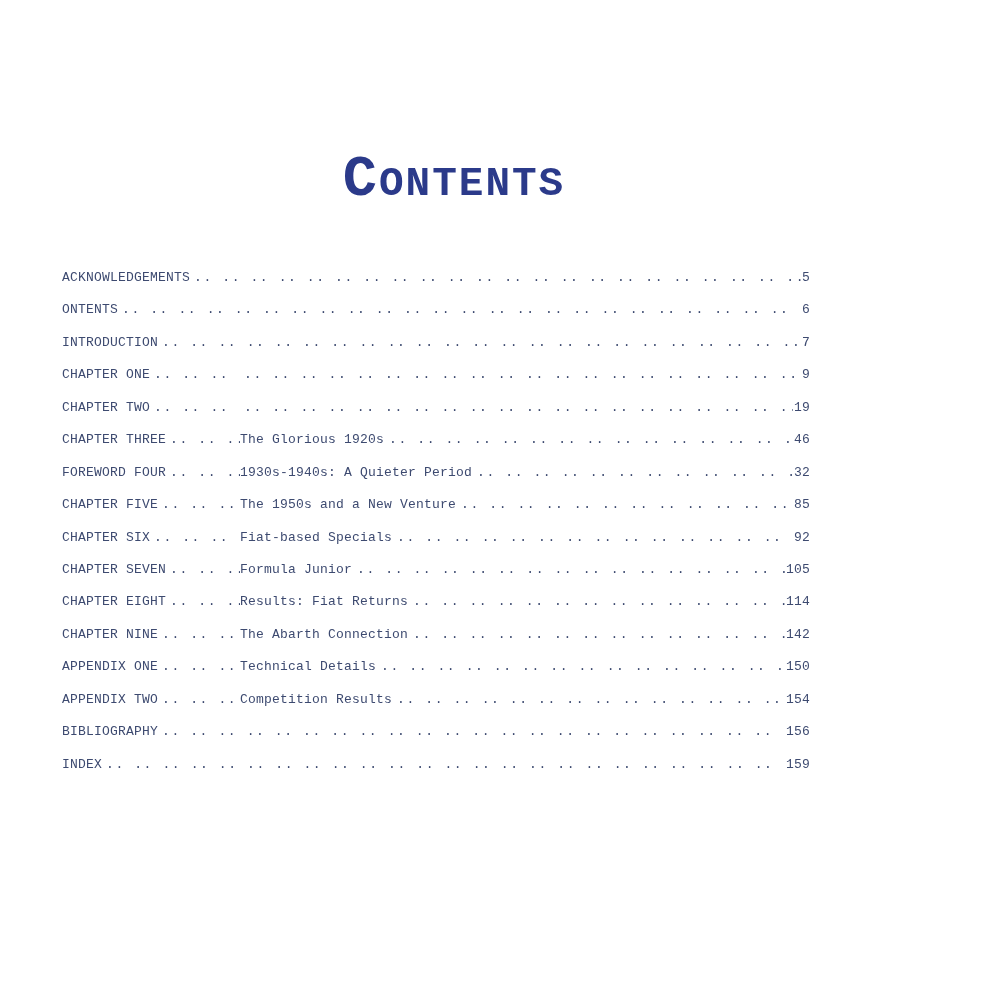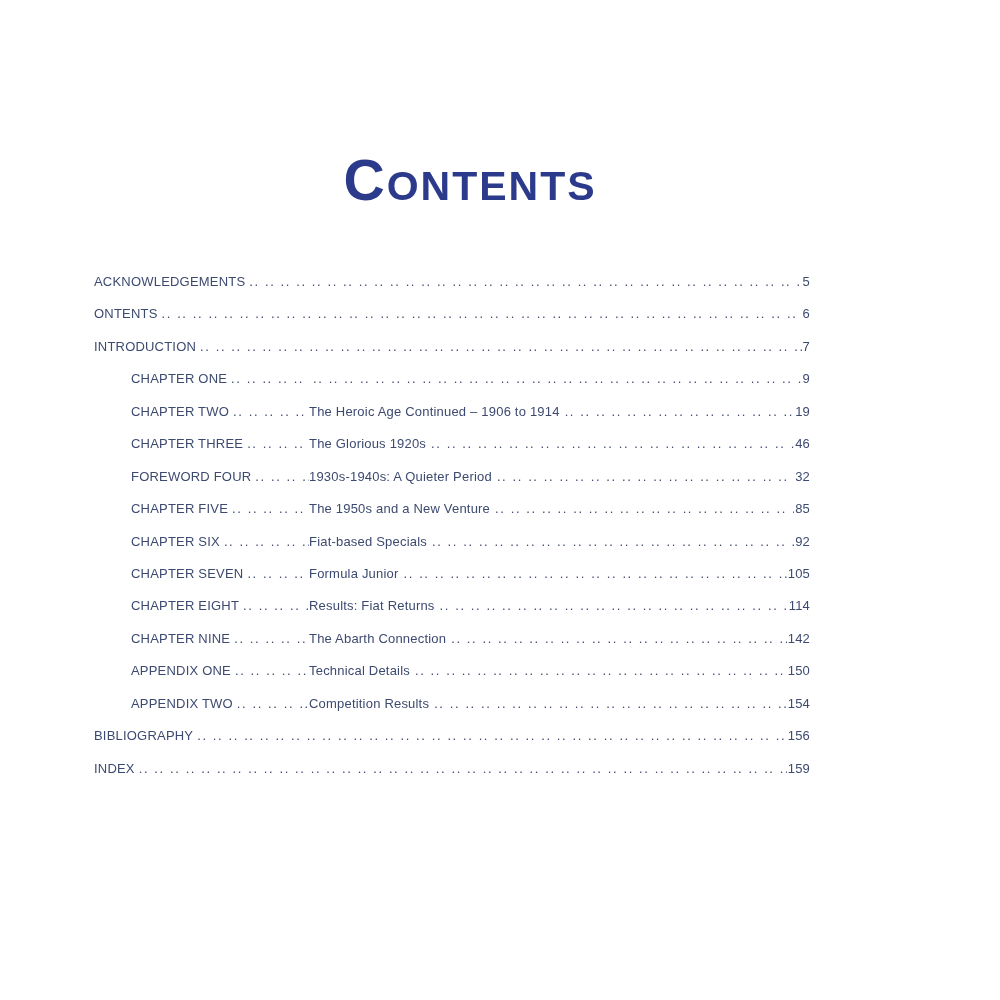--- a/index.html
+++ b/index.html
@@ -5,25 +5,24 @@
   :root{
     --title-color:#2b3a8a;
     --text-color:#3d4a70;
     --bg:#ffffff;
   }
   *{margin:0;padding:0;box-sizing:border-box;}
   html,body{background:#ffffff;}
   .page{
     width:908px;height:1000px;
     background:var(--bg);
-    font-family:Liberation Sans, sans-serif;
+    font-family:Liberation Mono, monospace;
     color:var(--text-color);
     overflow:hidden;
     position:relative;
-    padding-left:32px;
   }
   .title-wrap{
     padding-top:150px;
     text-align:center;
   }
   .toc-title{
     color:var(--title-color);
     font-weight:700;
     line-height:60px;
     letter-spacing:2px;
@@ -42,21 +41,20 @@
     letter-spacing:0.2px;
     color:var(--text-color);
     overflow:hidden;
   }
   .c1{
     display:flex;
     align-items:flex-start;
     flex:0 0 178px;
     width:178px;
     overflow:hidden;
-    margin-left:37px;
   }
   .toc-label{flex:0 0 auto;white-space:nowrap;}
   .toc-chapter-title{flex:0 0 auto;white-space:nowrap;padding-right:1px;}
   .dot-leader{
     flex:1 1 auto;
     overflow:hidden;
     white-space:nowrap;
     letter-spacing:1.6px;
     padding:0 3px 0 4px;
     min-width:8px;
@@ -98,21 +96,20 @@
           <span class="dot-leader">.. .. .. .. .. .. .. .. .. .. .. .. .. .. .. .. .. .. .. .. .. .. .. .. .. .. .. .. .. .. .. .. .. .. .. .. .. .. .. .. .. .. .. .. .. .. .. .. .. .. .. .. .. .. .. .. .. .. .. .. .. .. .. .. .. .. .. .. .. .. .. .. .. .. .. .. .. .. .. .. .. .. .. .. .. .. .. .. .. .. </span>
         </div>
         <span class="dot-leader">.. .. .. .. .. .. .. .. .. .. .. .. .. .. .. .. .. .. .. .. .. .. .. .. .. .. .. .. .. .. .. .. .. .. .. .. .. .. .. .. .. .. .. .. .. .. .. .. .. .. .. .. .. .. .. .. .. .. .. .. .. .. .. .. .. .. .. .. .. .. .. .. .. .. .. .. .. .. .. .. .. .. .. .. .. .. .. .. .. .. </span>
         <span class="toc-page">9</span>
       </div>
       <div class="toc-row">
         <div class="c1">
           <span class="toc-label">CHAPTER TWO</span>
           <span class="dot-leader">.. .. .. .. .. .. .. .. .. .. .. .. .. .. .. .. .. .. .. .. .. .. .. .. .. .. .. .. .. .. .. .. .. .. .. .. .. .. .. .. .. .. .. .. .. .. .. .. .. .. .. .. .. .. .. .. .. .. .. .. .. .. .. .. .. .. .. .. .. .. .. .. .. .. .. .. .. .. .. .. .. .. .. .. .. .. .. .. .. .. </span>
         </div>
-        <span class="toc-chapter-title">The Heroic Age Continued – 1906 to 1914</span>
         <span class="dot-leader">.. .. .. .. .. .. .. .. .. .. .. .. .. .. .. .. .. .. .. .. .. .. .. .. .. .. .. .. .. .. .. .. .. .. .. .. .. .. .. .. .. .. .. .. .. .. .. .. .. .. .. .. .. .. .. .. .. .. .. .. .. .. .. .. .. .. .. .. .. .. .. .. .. .. .. .. .. .. .. .. .. .. .. .. .. .. .. .. .. .. </span>
         <span class="toc-page">19</span>
       </div>
       <div class="toc-row">
         <div class="c1">
           <span class="toc-label">CHAPTER THREE</span>
           <span class="dot-leader">.. .. .. .. .. .. .. .. .. .. .. .. .. .. .. .. .. .. .. .. .. .. .. .. .. .. .. .. .. .. .. .. .. .. .. .. .. .. .. .. .. .. .. .. .. .. .. .. .. .. .. .. .. .. .. .. .. .. .. .. .. .. .. .. .. .. .. .. .. .. .. .. .. .. .. .. .. .. .. .. .. .. .. .. .. .. .. .. .. .. </span>
         </div>
         <span class="toc-chapter-title">The Glorious 1920s</span>
         <span class="dot-leader">.. .. .. .. .. .. .. .. .. .. .. .. .. .. .. .. .. .. .. .. .. .. .. .. .. .. .. .. .. .. .. .. .. .. .. .. .. .. .. .. .. .. .. .. .. .. .. .. .. .. .. .. .. .. .. .. .. .. .. .. .. .. .. .. .. .. .. .. .. .. .. .. .. .. .. .. .. .. .. .. .. .. .. .. .. .. .. .. .. .. </span>

